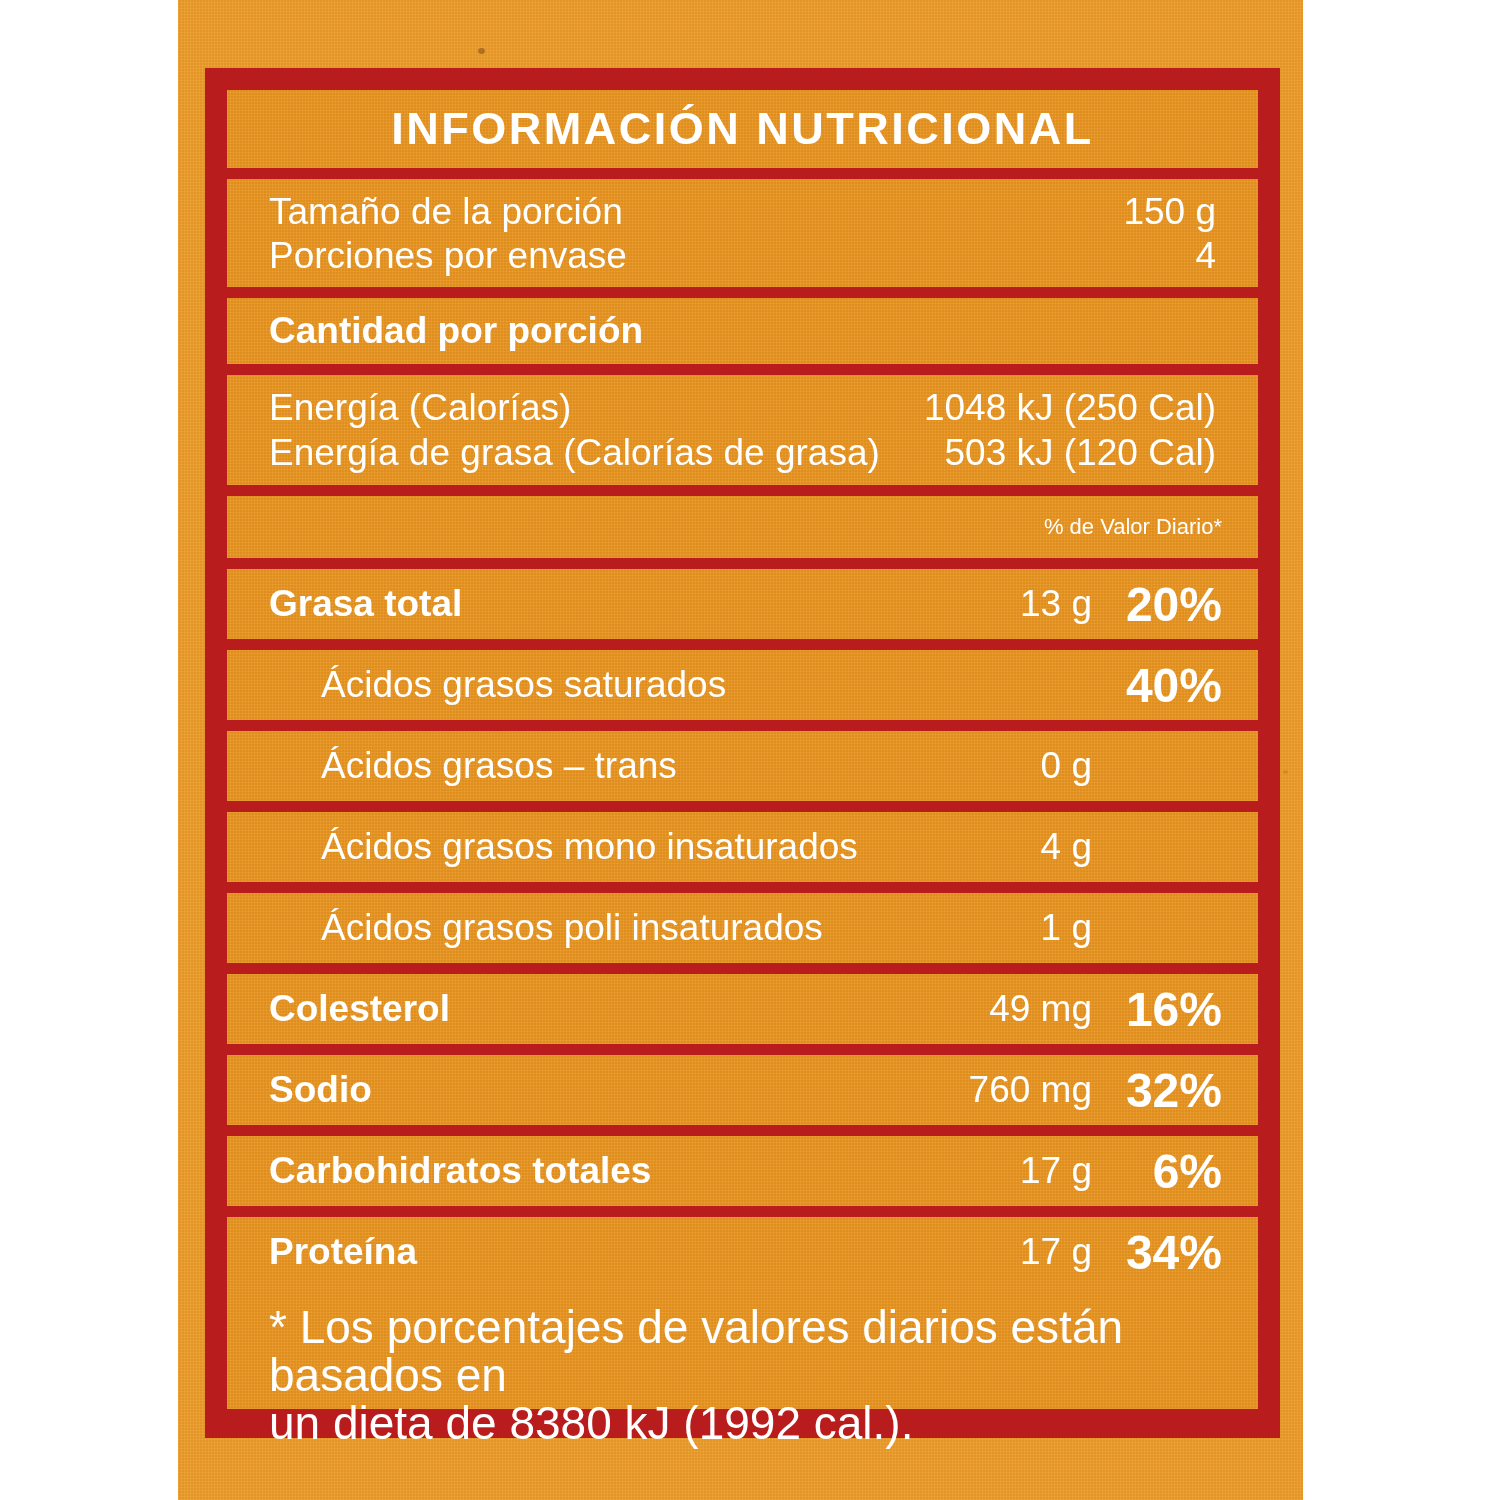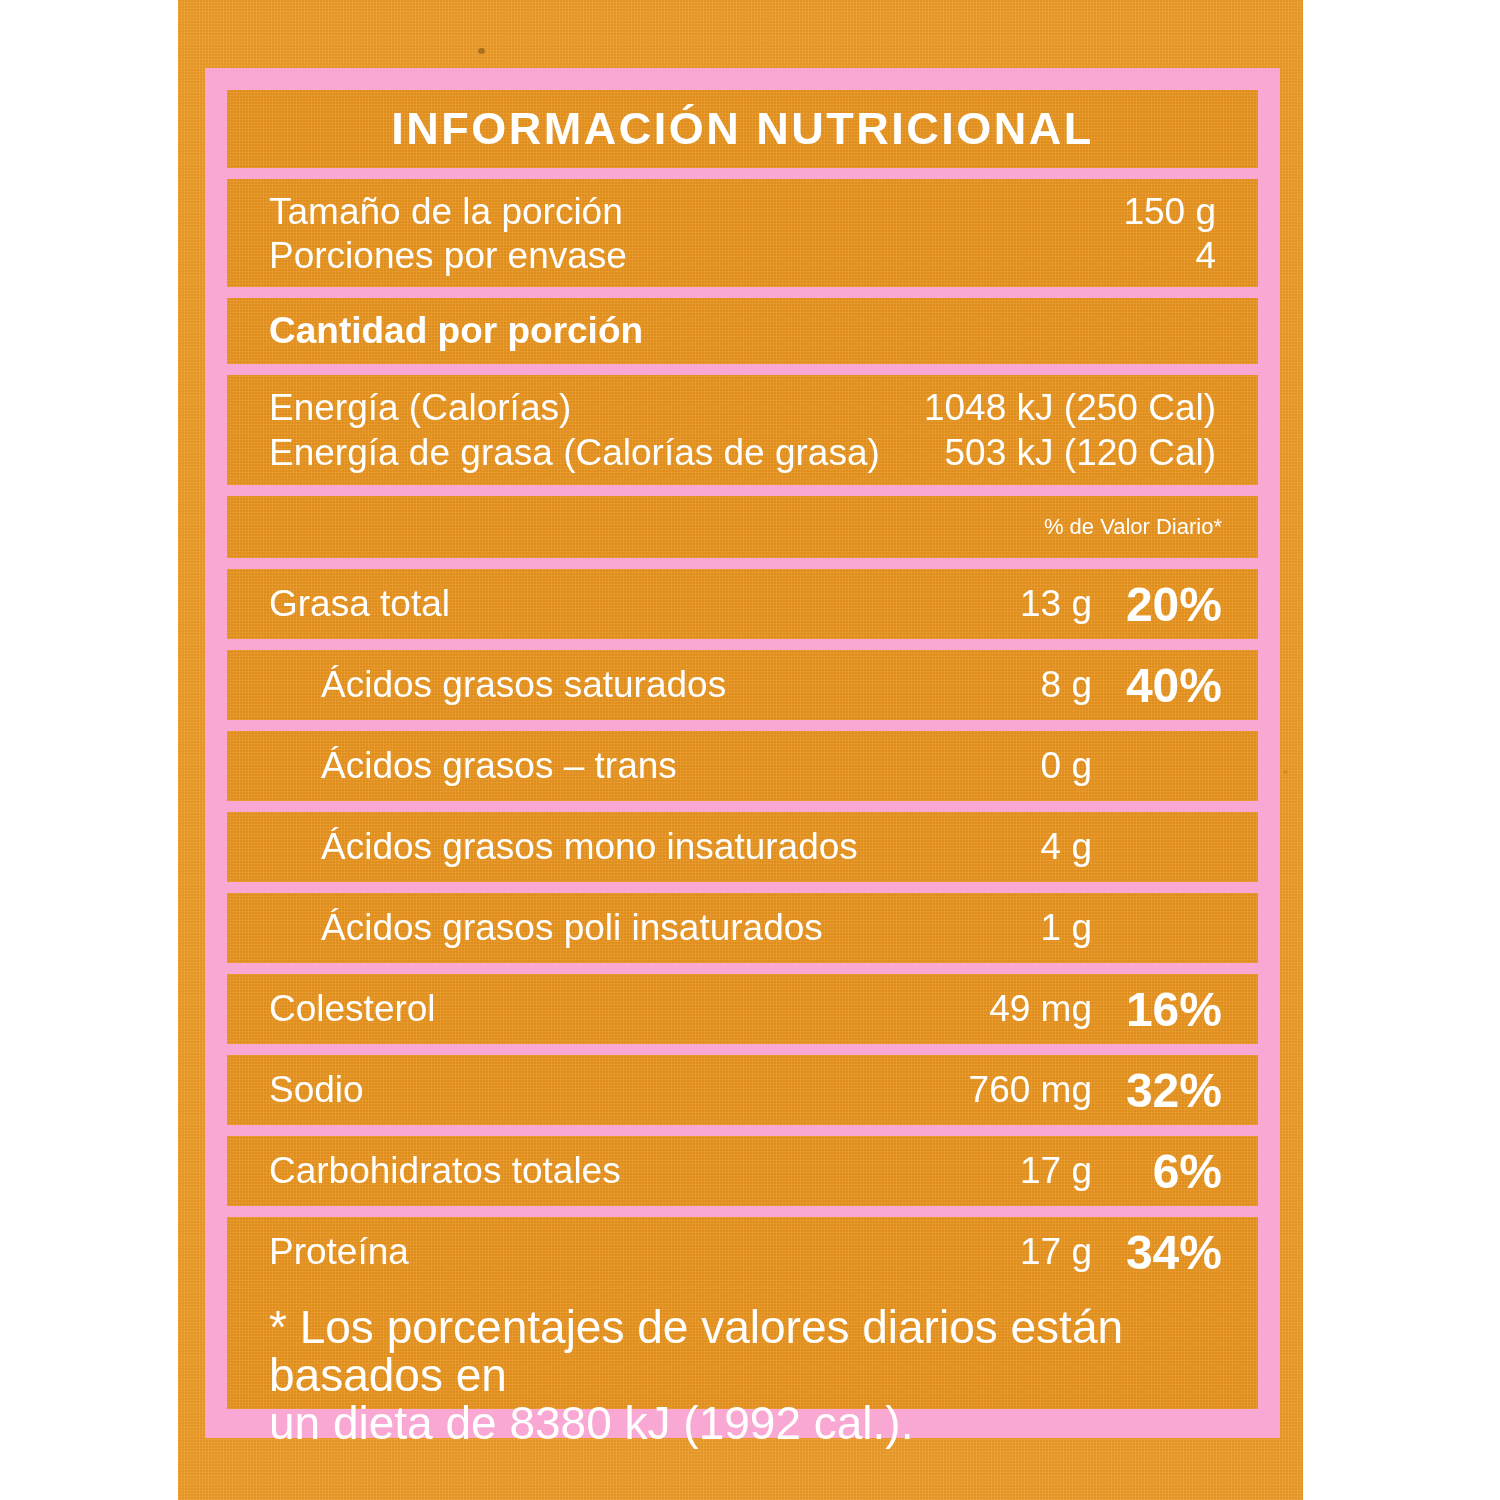--- a/index.html
+++ b/index.html
@@ -37,21 +37,21 @@
     background: rgba(90,50,10,0.40);
   }
 
   
   .table-frame {
     position: absolute;
     left: 205px;
     top: 68px;
     width: 1075px;
     height: 1370px;
-    background: #f9a8d4;
+    background: #b91c1c;
     padding: 8px;
     box-sizing: border-box;
   }
   .inner {
     position: absolute;
     left: 22px;
     top: 22px;
     width: 1031px;
     height: 1326px;
     box-sizing: border-box;
@@ -132,21 +132,21 @@
   .nut-row {
     height: 70px;
     display: flex;
     align-items: center;
     padding: 0 36px 0 42px;
   }
   .nut-row .name {
     font-size: 37px;
     flex: 1 1 auto;
   }
-  .nut-row.bold .name { font-weight: normal; }
+  .nut-row.bold .name { font-weight: bold; }
   .nut-row.indent .name { padding-left: 52px; }
   .nut-row .amount {
     font-size: 37px;
     width: 250px;
     text-align: right;
     padding-right: 18px;
     box-sizing: border-box;
   }
   .nut-row .pct {
     font-size: 48px;
@@ -217,21 +217,20 @@
       </div>
 
       <div id="nutrient-rows">
           <div class="row nut-row bold">
             <span class="name">Grasa total</span>
             <span class="amount">13 g</span>
             <span class="pct">20%</span>
           </div>
           <div class="row nut-row indent">
             <span class="name">Ácidos grasos saturados</span>
-            <span class="amount">8 g</span>
             <span class="pct">40%</span>
           </div>
           <div class="row nut-row indent">
             <span class="name">Ácidos grasos – trans</span>
             <span class="amount">0 g</span>
             <span class="pct"></span>
           </div>
           <div class="row nut-row indent">
             <span class="name">Ácidos grasos mono insaturados</span>
             <span class="amount">4 g</span>

